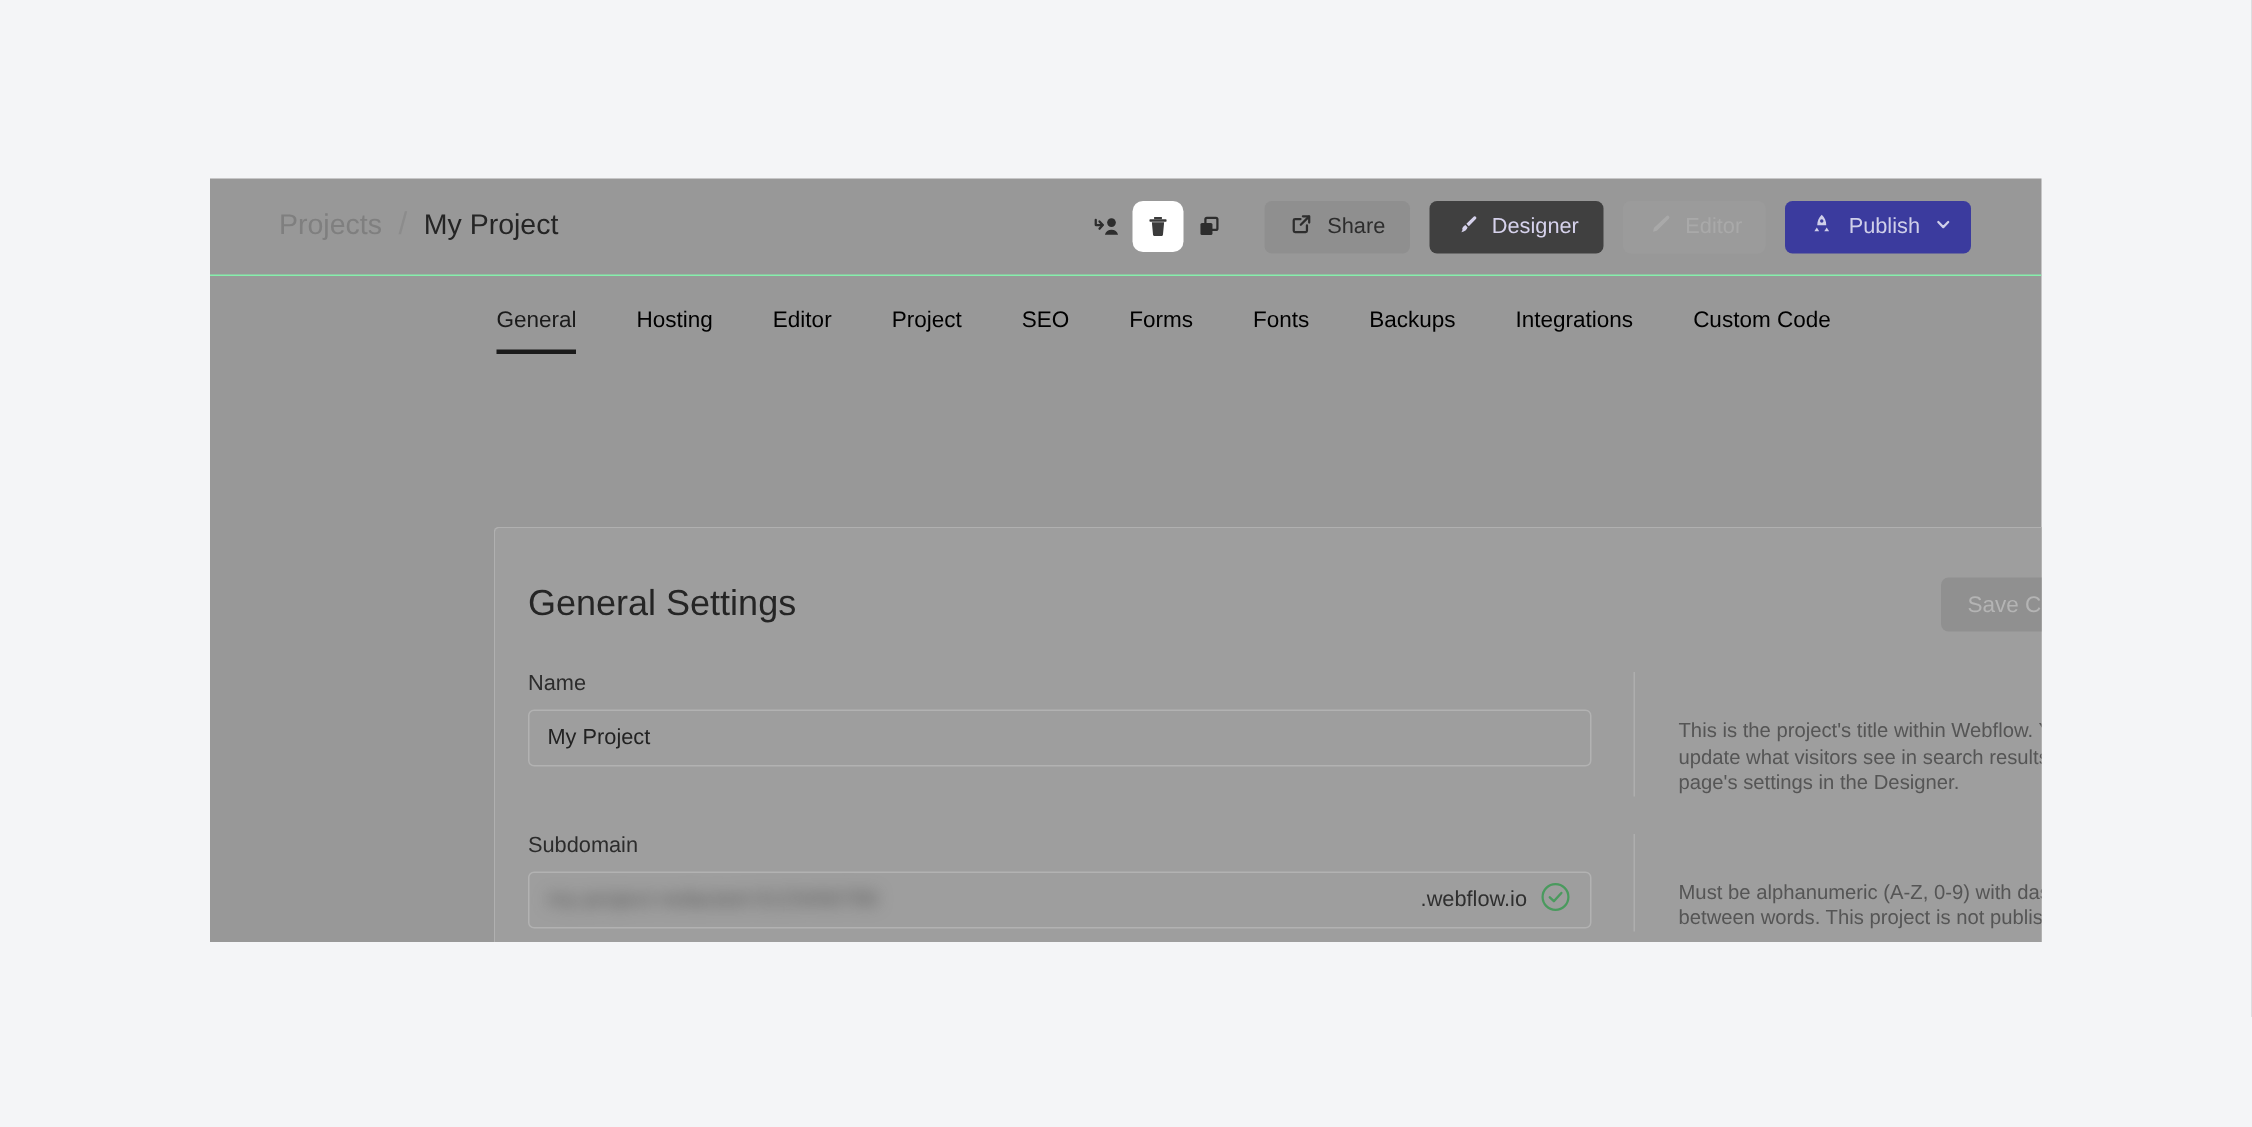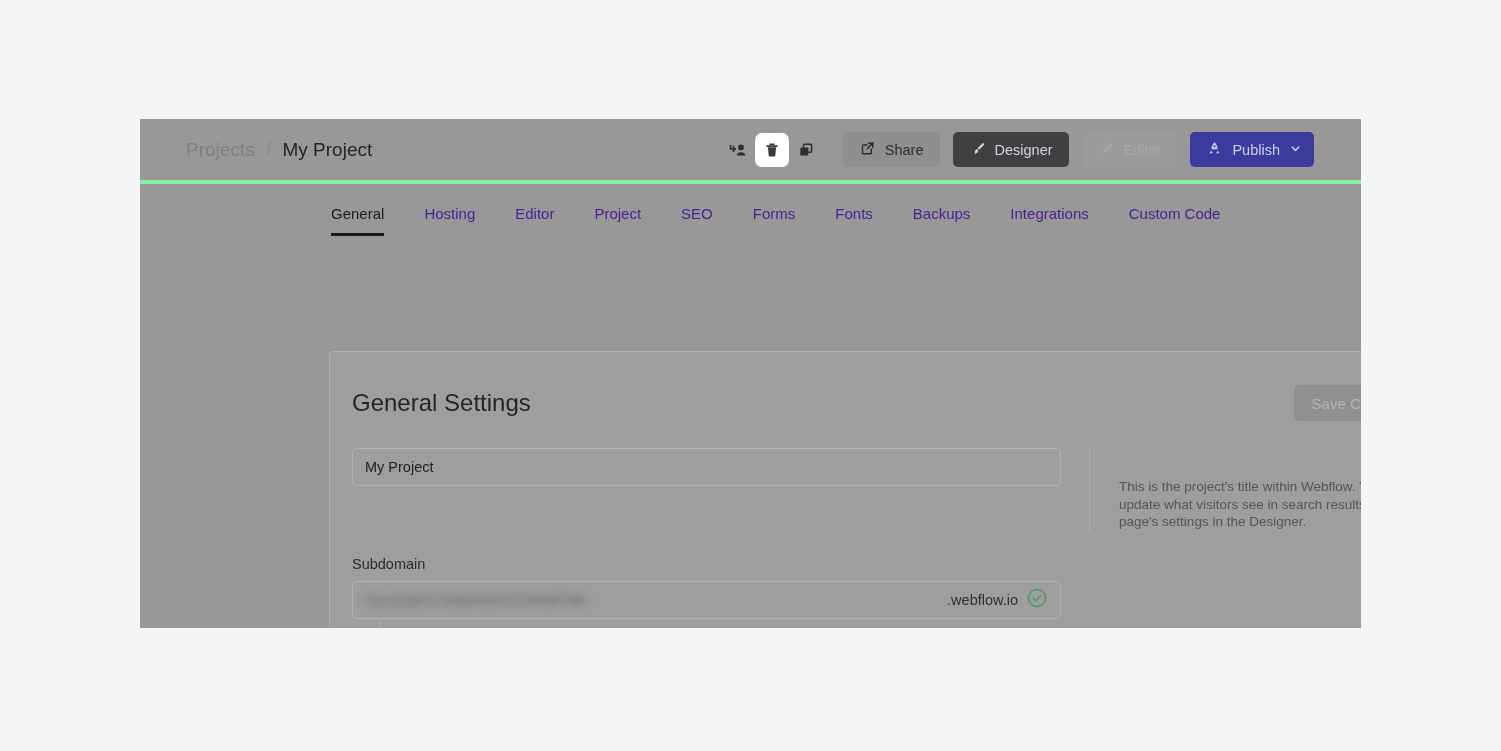--- a/index.html
+++ b/index.html
@@ -20,21 +20,21 @@
     width: 1221px;
     height: 509px;
     background: #989898;
     overflow: hidden;
   }
 
   
   #topbar {
     position: relative;
     height: 65px;
-    border-bottom: 4px solid #86efac;
+    border-bottom: 1px solid #86efac;
     display: flex;
     align-items: center;
     padding: 0 47px 0 46px;
   }
 
   #breadcrumb {
     display: flex;
     align-items: center;
     gap: 11px;
     font-size: 19px;
@@ -111,21 +111,21 @@
   #tabbar {
     height: 52px;
     display: flex;
     align-items: flex-end;
     padding-left: 191px;
     gap: 0;
   }
   .tab {
     position: relative;
     font-size: 15px;
-    color: #4c1d95;
+    color: #000000;
     padding: 0 0 14px 0;
     margin-right: 40px;
     background: none;
     border: none;
     cursor: pointer;
     font-family: "Liberation Sans", sans-serif;
     white-space: nowrap;
   }
   .tab.is-active { color: #1b1b1b; }
   .tab.is-active::after {
@@ -175,21 +175,21 @@
     cursor: default;
   }
 
   
   .form-row {
     display: flex;
     padding: 0 24px 0 22px;
     align-items: flex-start;
   }
   #row-name { margin-top: 23px; }
-  #row-subdomain { margin-top: 25px; flex-direction: column; }
+  #row-subdomain { margin-top: 25px; }
 
   .field-col { width: 709px; flex: none; }
   .field-label {
     display: block;
     font-size: 14.5px;
     color: #2c2c2c;
     margin-bottom: 9px;
   }
 
   .text-input {
@@ -361,20 +361,21 @@
 
   <div id="settings-card">
 
     <div id="card-header">
       <h1 id="settings-title">General Settings</h1>
       <button id="save-changes-button">Save Changes</button>
     </div>
 
     <div class="form-row" id="row-name">
       <div class="field-col">
+        <label class="field-label">Name</label>
         <div class="text-input" id="name-input" title="Project name">My Project</div>
       </div>
       <div class="help-col">
         <p class="help-text">This is the project's title within Webflow. You can update what visitors see in search results in each page's settings in the Designer.</p>
       </div>
     </div>
 
     <div class="form-row" id="row-subdomain">
       <div class="field-col">
         <label class="field-label">Subdomain</label>

